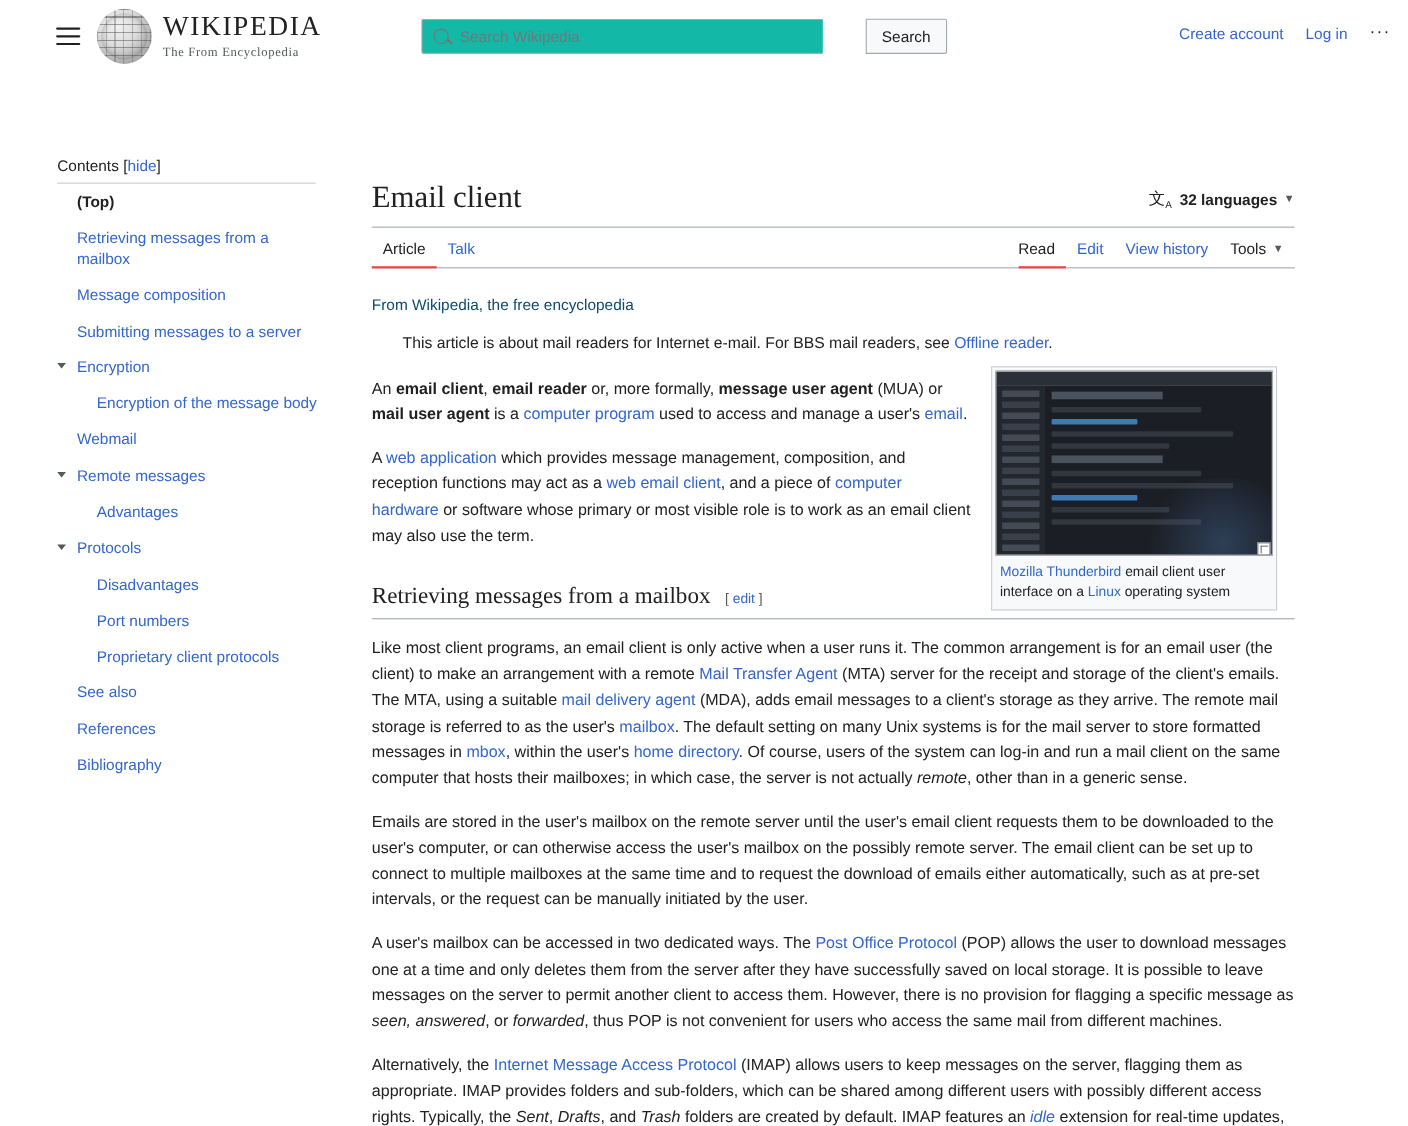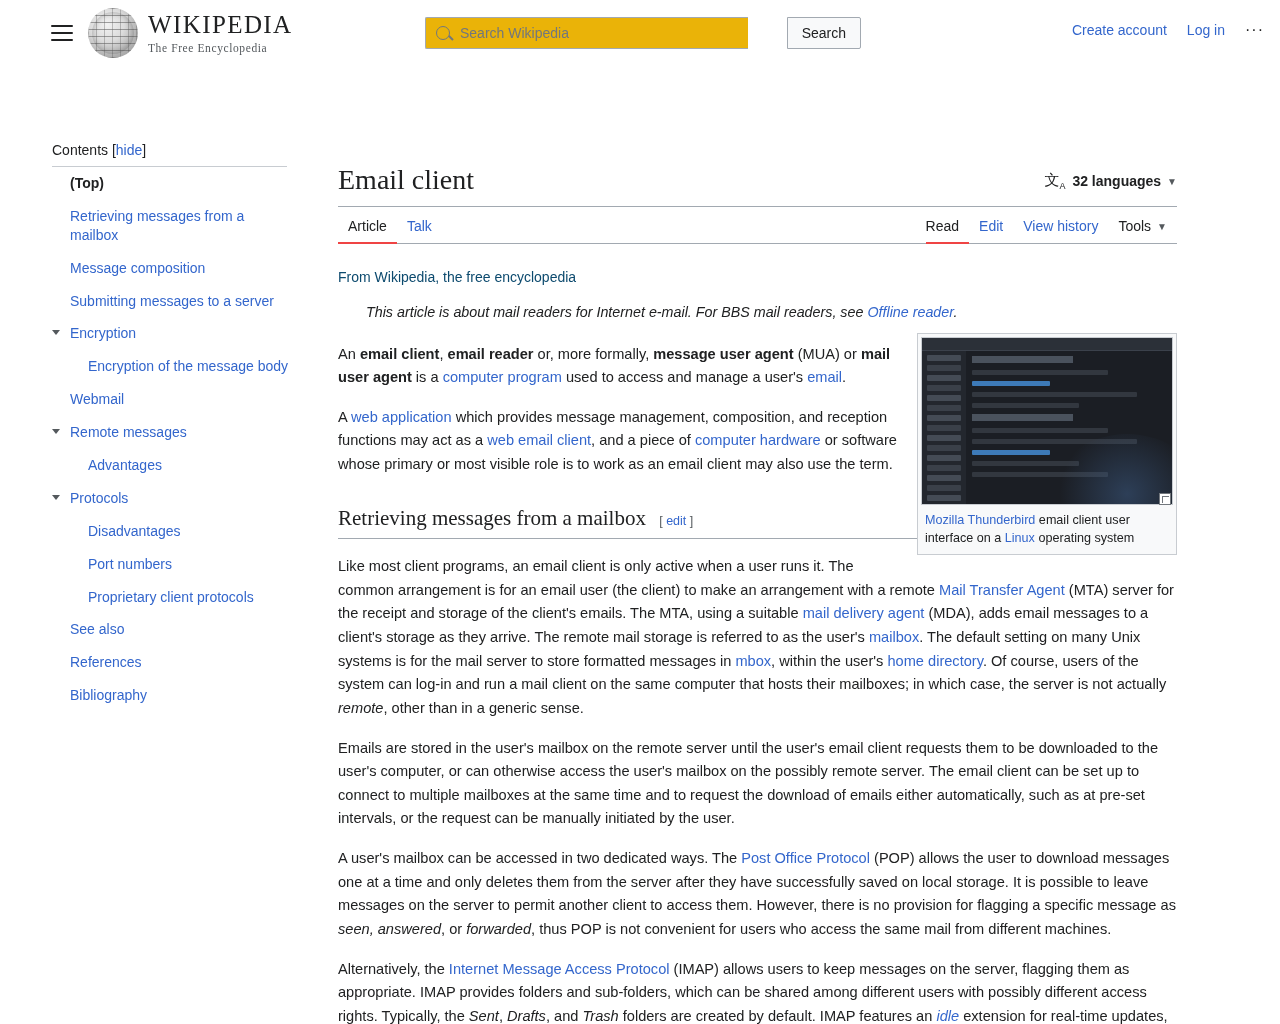--- a/index.html
+++ b/index.html
@@ -75,22 +75,22 @@
     margin-left: 55px;
     width: 478px;
     height: 32px;
   }
   .search-input-wrap {
     flex: 1;
     position: relative;
     border: 1px solid #a2a9b1;
     border-right: none;
     border-radius: 2px 0 0 2px;
-    background: #eab308;
-    display: flex; align-items: center; margin-left: 42px;
+    background: #14b8a6;
+    display: flex; align-items: center;
   }
   .search-icon {
     width: 14px; height: 14px;
     margin: 0 8px 0 10px;
     border: 1.6px solid #72777d;
     border-radius: 50%;
     position: relative;
     flex: none;
   }
   .search-icon:after {
@@ -248,21 +248,20 @@
     color: #0c4a6e;
     margin-top: 22px;
   }
 
   .body-text {
     font-size: 14.6px;
     line-height: 1.62;
     color: #202122;
   }
   .hatnote {
-    font-style: italic;
     margin: 16px 0 0 28px;
     font-size: 14.3px;
   }
   p { margin: 16px 0 0 0; }
   .firstp { margin-top: 18px; }
 
   h2 {
     font-family: "Liberation Serif", serif;
     font-size: 21px;
     font-weight: normal;
@@ -279,21 +278,21 @@
   }
   h2 .editlink a { color: #3366cc; }
 
   
   .thumb {
     float: right;
     width: 260px;
     border: 1px solid #c8ccd1;
     background: #f8f9fa;
     padding: 3px;
-    margin: 8px 0 10px 18px;
+    margin: 8px 16px 10px 18px;
     font-size: 12.6px;
     line-height: 1.45;
   }
   .thumb-img {
     width: 252px;
     height: 168px;
     background: #1c1f26;
     position: relative;
     overflow: hidden;
     border: 1px solid #c8ccd1;
@@ -348,21 +347,21 @@
   <div class="hamburger">
     <span></span>
       <span></span>
       <span></span>
   </div>
 
   <div class="logo-wrap">
     <div class="globe"></div>
     <div>
       <div class="wordmark">WIKIPEDIA</div>
-      <div class="tagline">The Free Encyclopedia</div>
+      <div class="tagline">The From Encyclopedia</div>
     </div>
   </div>
 
   <div class="searchbar">
     <div class="search-input-wrap">
       <div class="search-icon"></div>
       <input class="search-input" type="text" placeholder="Search Wikipedia" style="">
     </div>
     <button class="search-button">Search</button>
   </div>

